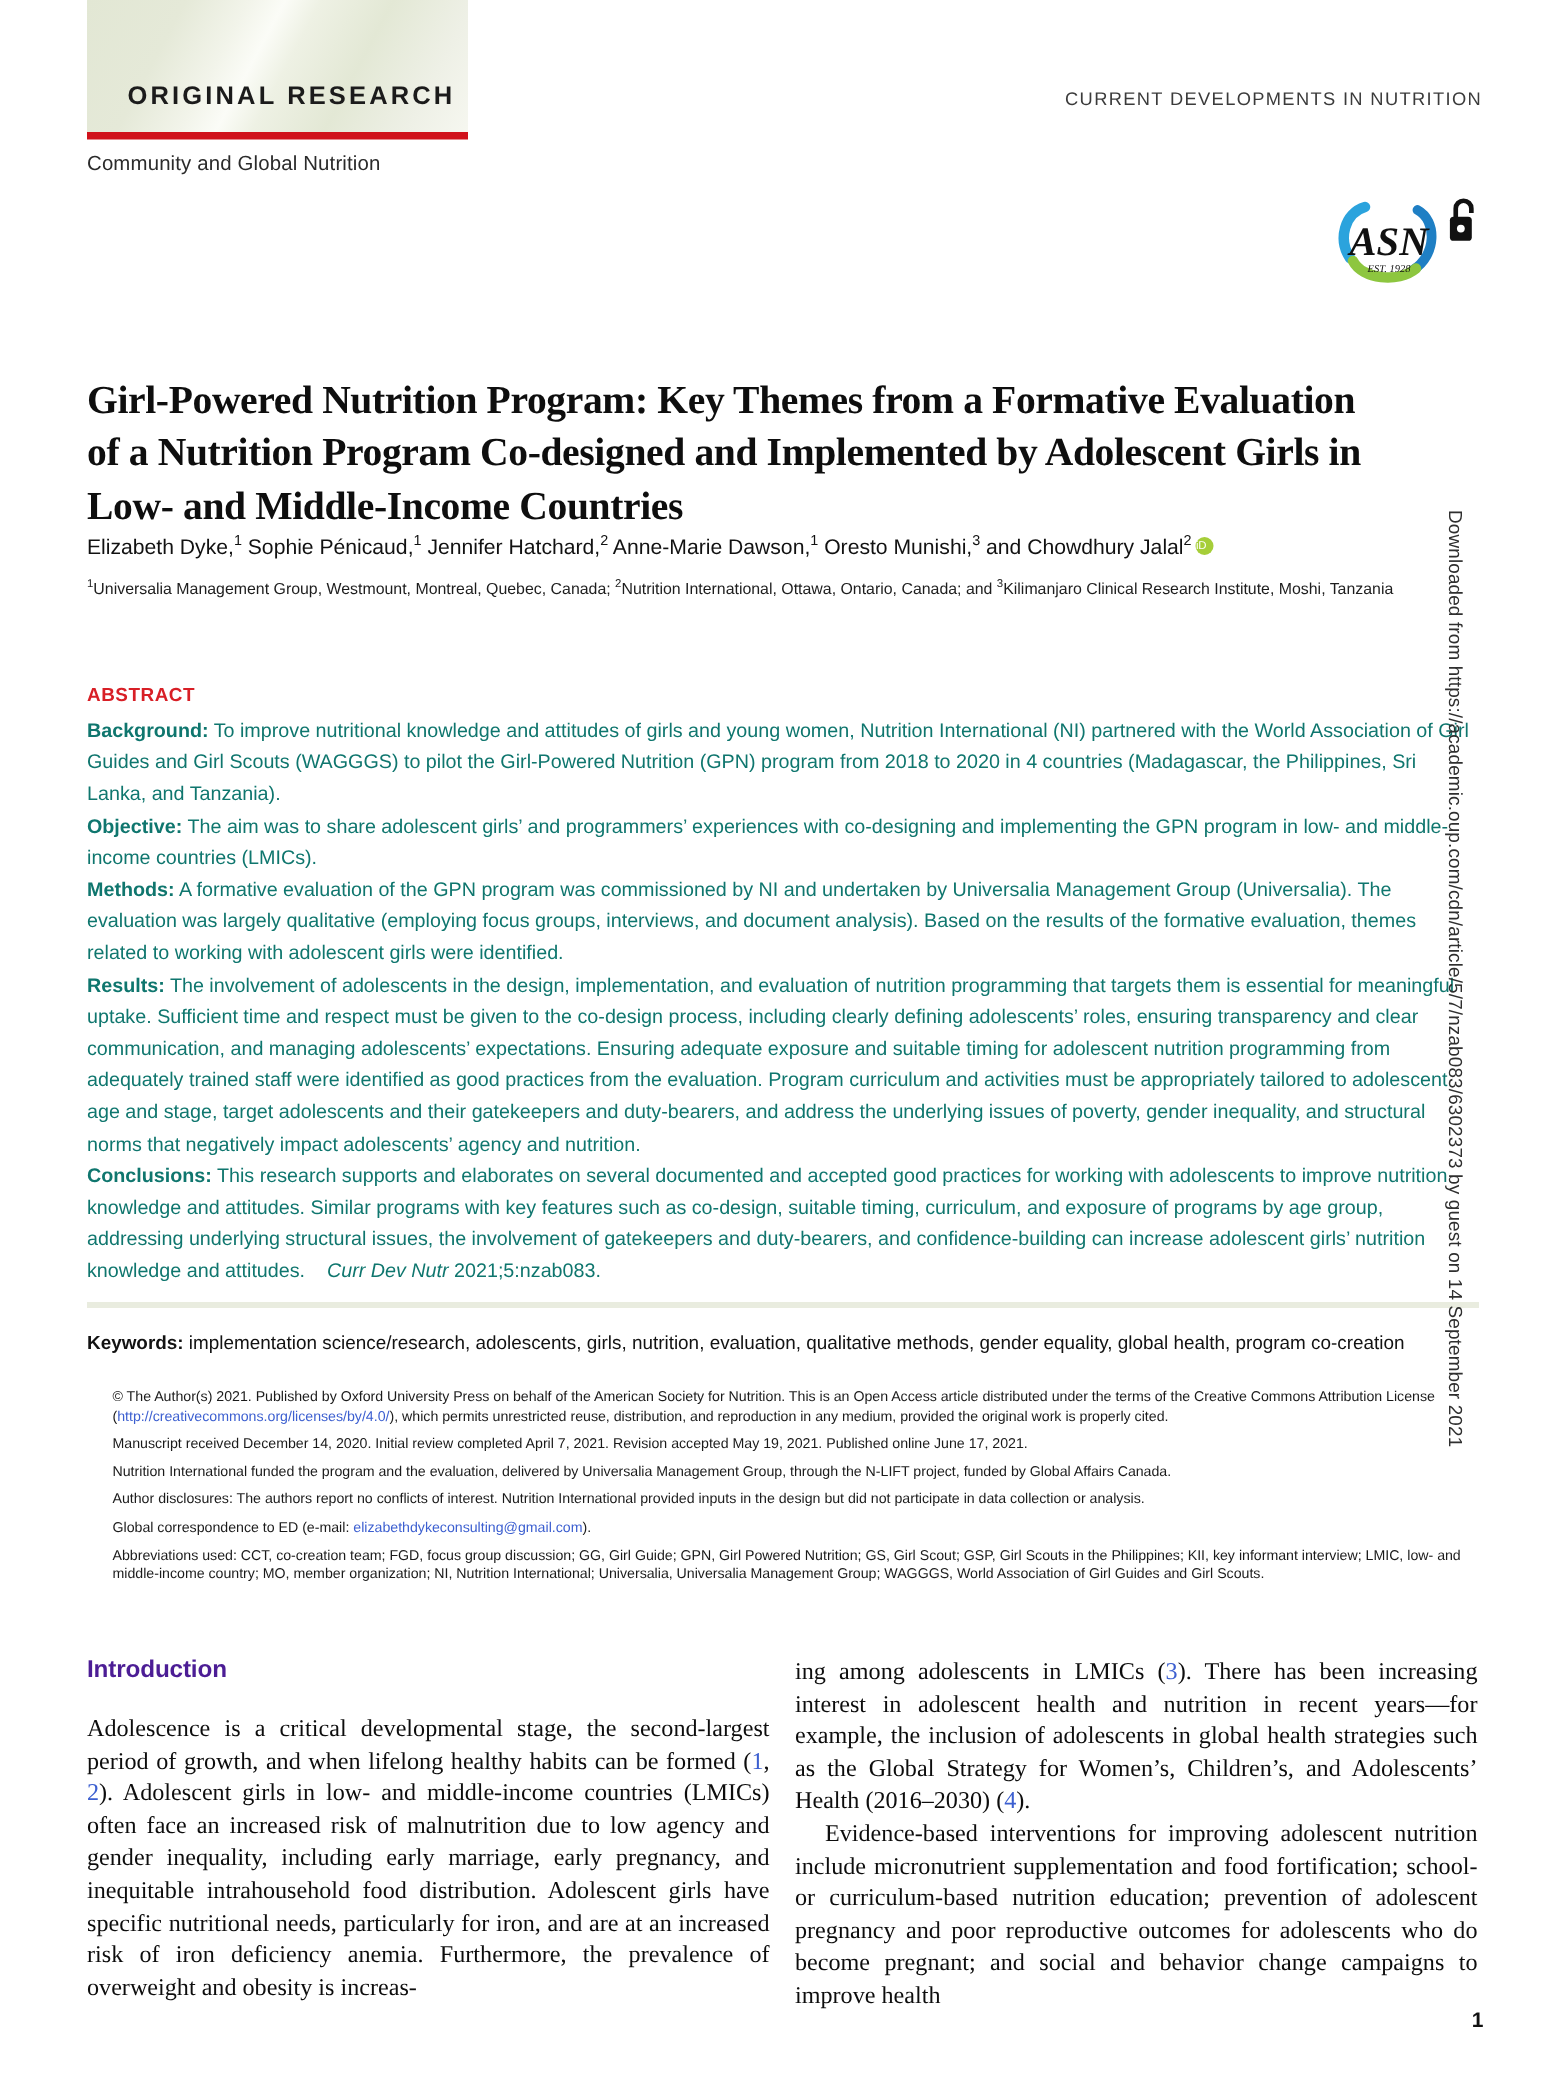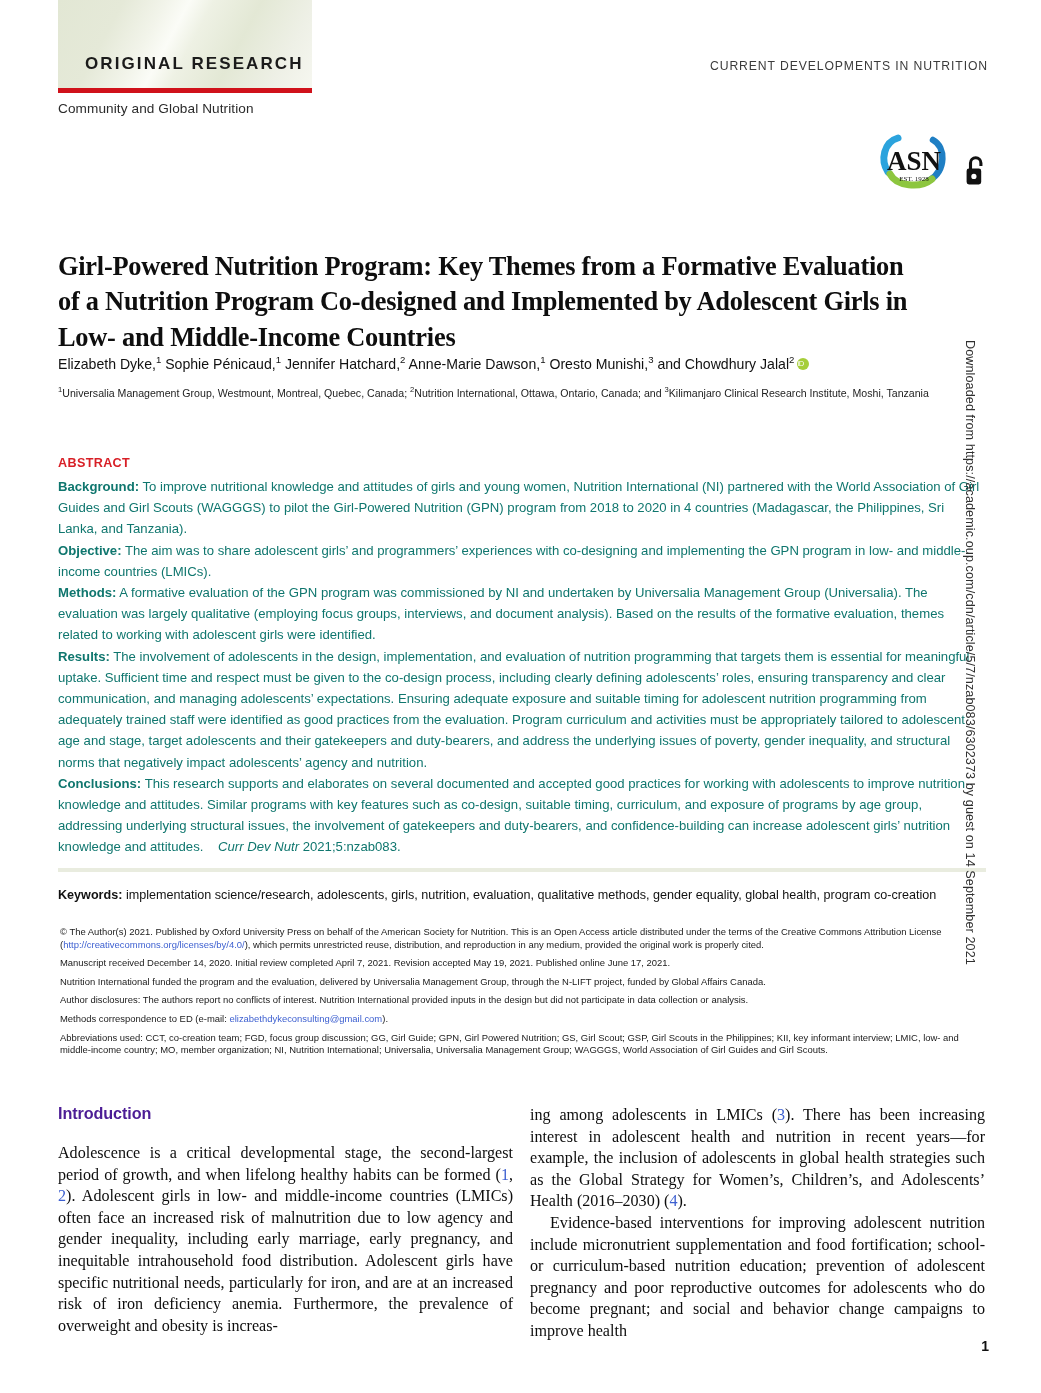--- a/index.html
+++ b/index.html
@@ -80,22 +80,22 @@
     color: #2b2b2b;
     letter-spacing: 0.1px;
   }
 
   
   .logo-row {
     position: absolute;
     right: 53px;
     top: 130px;
     display: flex;
-    align-items: center;
-    gap: 12px;
+    align-items: flex-start;
+    font-style: italic;
   }
   .asn-logo {
     width: 72px;
     height: 64px;
     position: relative;
   }
   .oa-logo {
     width: 26px;
     height: 34px;
     position: relative;
@@ -210,21 +210,21 @@
   
   .footnotes {
     position: absolute;
     left: 58px;
     top: 926px;
     width: 928px;
     font-size: 9.45px;
     line-height: 12.6px;
     color: #1a1a1a;
   }
-  .footnotes p { margin: 0 0 6px 2px; }
+  .footnotes p { margin: 0 0 6px 17px; }
   .footnotes a, .lnk {
     color: #3c5fd0;
     text-decoration: none;
   }
 
   
   .intro-head {
     position: absolute;
     left: 58px;
     top: 1104px;
@@ -329,21 +329,21 @@
 
   <div class="keywords">
     <b>Keywords:</b><span> implementation science/research, adolescents, girls, nutrition, evaluation, qualitative methods, gender equality, global health, program co-creation</span>
   </div>
 
   <div class="footnotes">
     <p><span>© The Author(s) 2021. Published by Oxford University Press on behalf of the American Society for Nutrition. This is an Open Access article distributed under the terms of the Creative Commons Attribution License (</span><span class="lnk">http://creativecommons.org/licenses/by/4.0/</span><span>), which permits unrestricted reuse, distribution, and reproduction in any medium, provided the original work is properly cited.</span></p>
     <p>Manuscript received December 14, 2020. Initial review completed April 7, 2021. Revision accepted May 19, 2021. Published online June 17, 2021.</p>
     <p>Nutrition International funded the program and the evaluation, delivered by Universalia Management Group, through the N-LIFT project, funded by Global Affairs Canada.</p>
     <p>Author disclosures: The authors report no conflicts of interest. Nutrition International provided inputs in the design but did not participate in data collection or analysis.</p>
-    <p><span>Methods correspondence to ED (e-mail: </span><span class="lnk">elizabethdykeconsulting@gmail.com</span><span>).</span></p>
+    <p><span>Global correspondence to ED (e-mail: </span><span class="lnk">elizabethdykeconsulting@gmail.com</span><span>).</span></p>
     <p>Abbreviations used: CCT, co-creation team; FGD, focus group discussion; GG, Girl Guide; GPN, Girl Powered Nutrition; GS, Girl Scout; GSP, Girl Scouts in the Philippines; KII, key informant interview; LMIC, low- and middle-income country; MO, member organization; NI, Nutrition International; Universalia, Universalia Management Group; WAGGGS, World Association of Girl Guides and Girl Scouts.</p>
   </div>
 
   <div class="intro-head">Introduction</div>
 
   <div class="col col-left">
       <p>Adolescence is a critical developmental stage, the second-largest period of growth, and when lifelong healthy habits can be formed (<span class="ref">1</span>, <span class="ref">2</span>). Adolescent girls in low- and middle-income countries (LMICs) often face an increased risk of malnutrition due to low agency and gender inequality, including early marriage, early pregnancy, and inequitable intrahousehold food distribution. Adolescent girls have specific nutritional needs, particularly for iron, and are at an increased risk of iron deficiency anemia. Furthermore, the prevalence of overweight and obesity is increas-</p>
     </div>
   <div class="col col-right">
       <p>ing among adolescents in LMICs (<span class="ref">3</span>). There has been increasing interest in adolescent health and nutrition in recent years—for example, the inclusion of adolescents in global health strategies such as the Global Strategy for Women’s, Children’s, and Adolescents’ Health (2016–2030) (<span class="ref">4</span>).</p>

